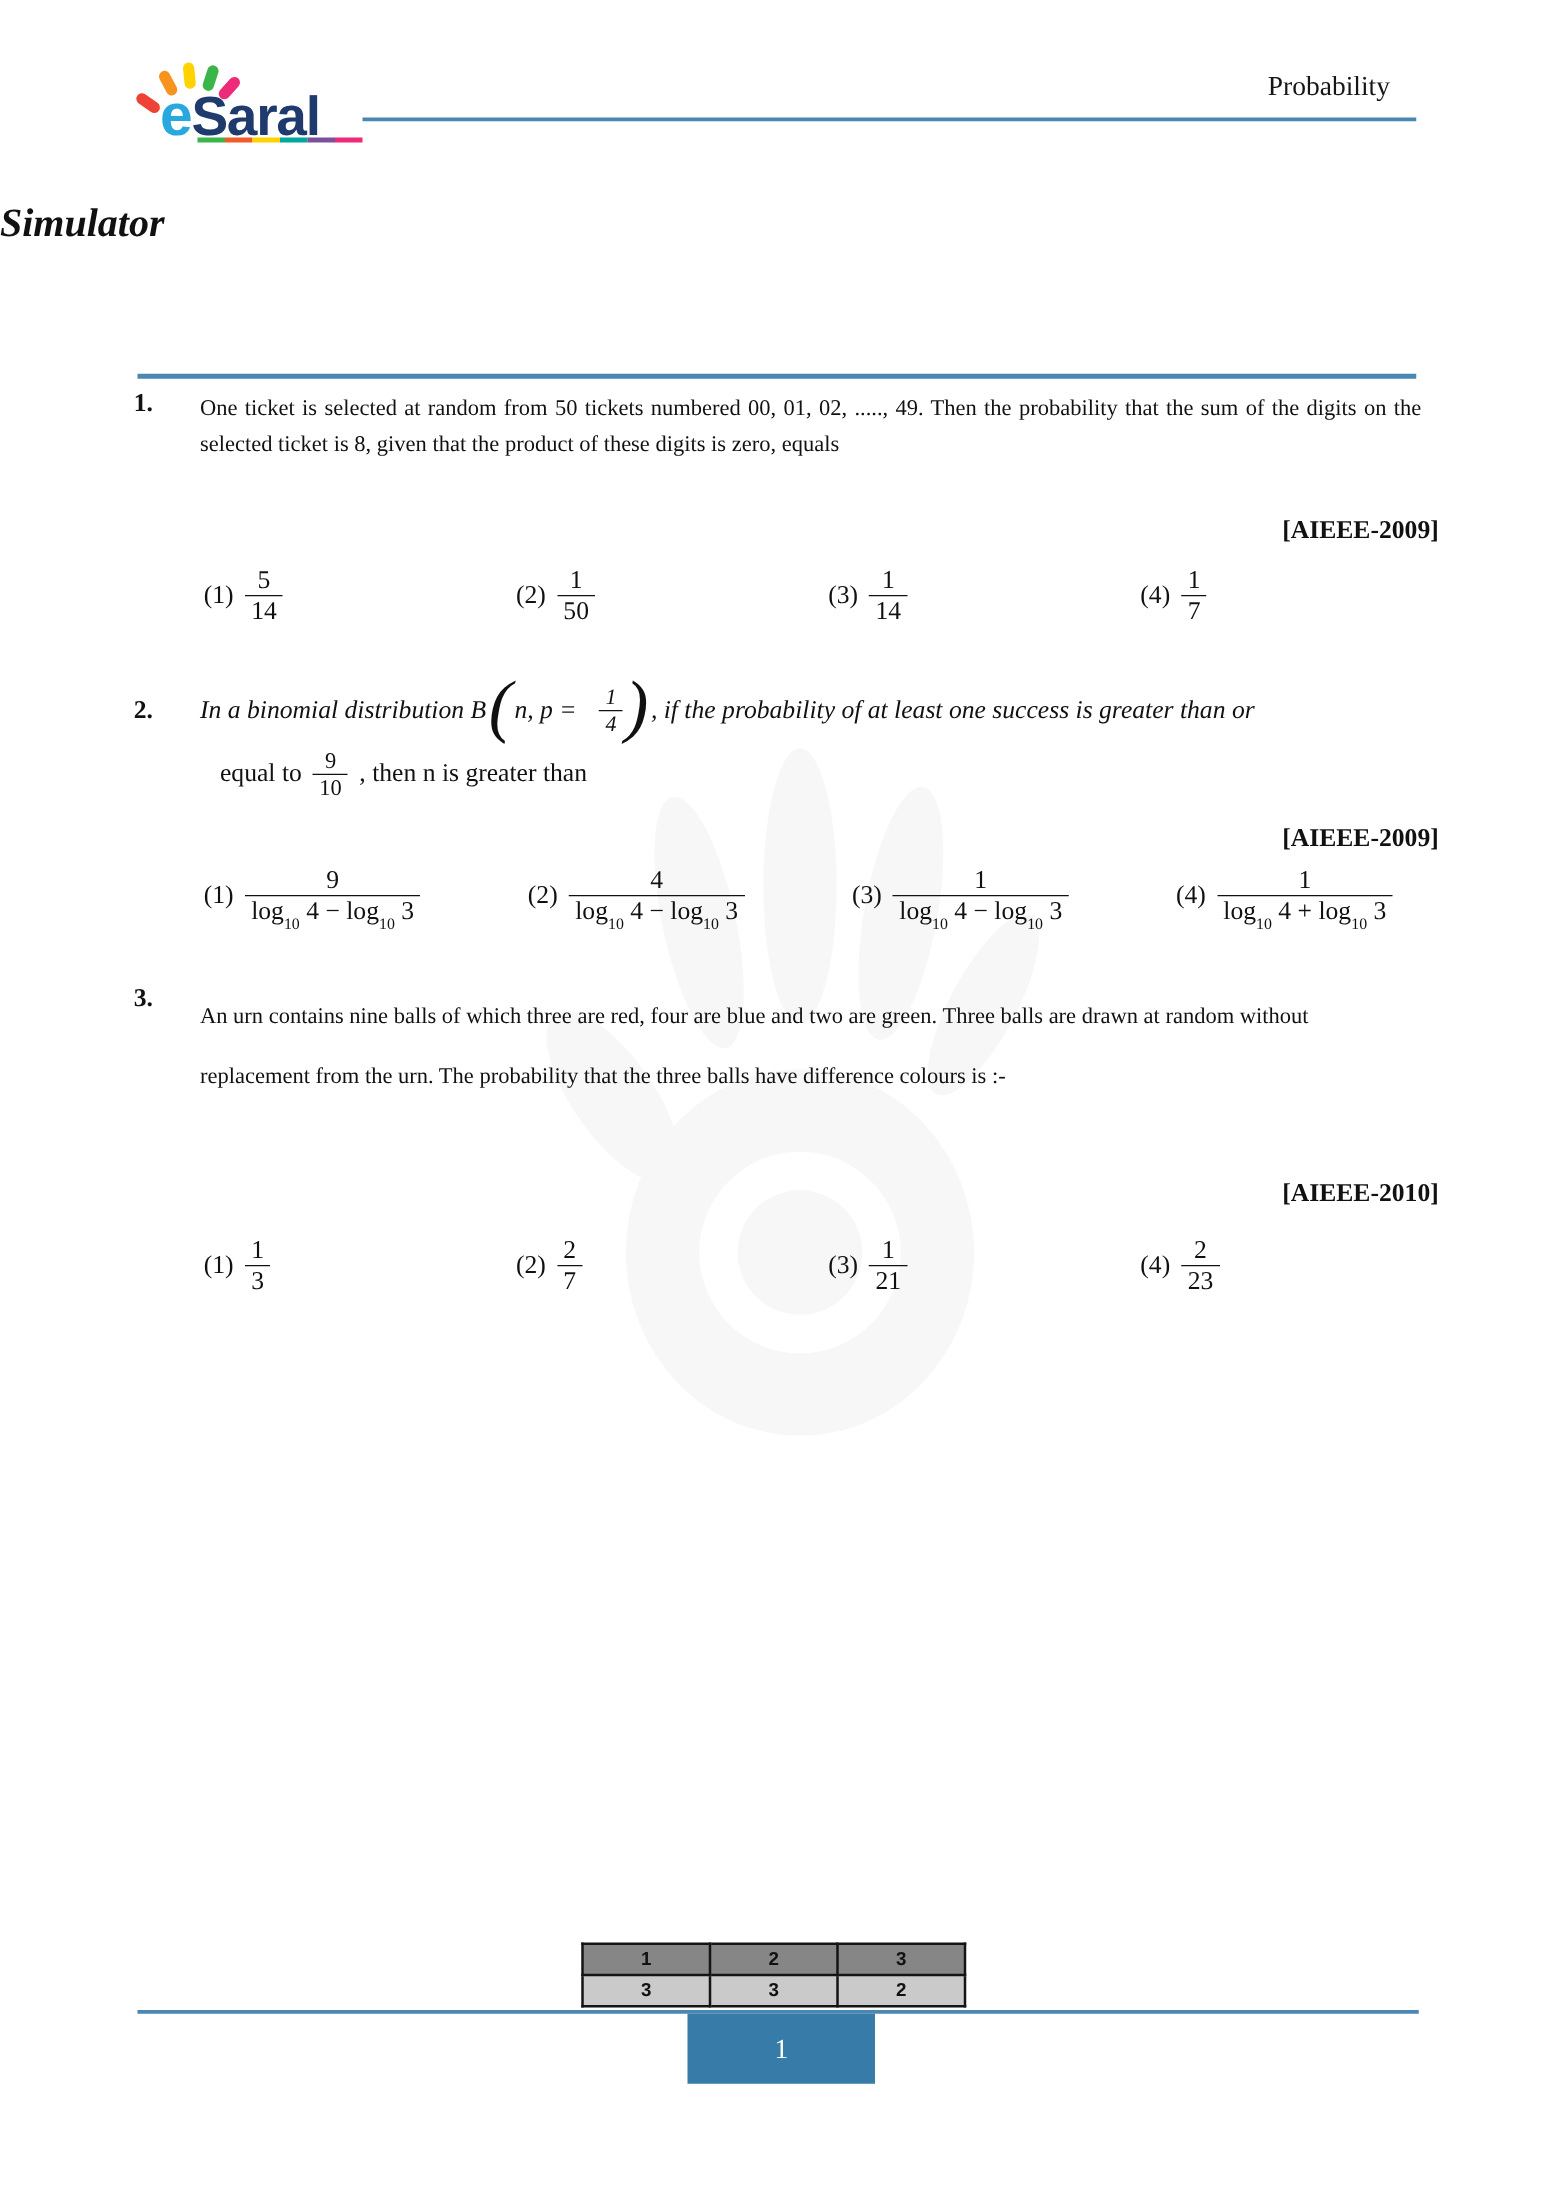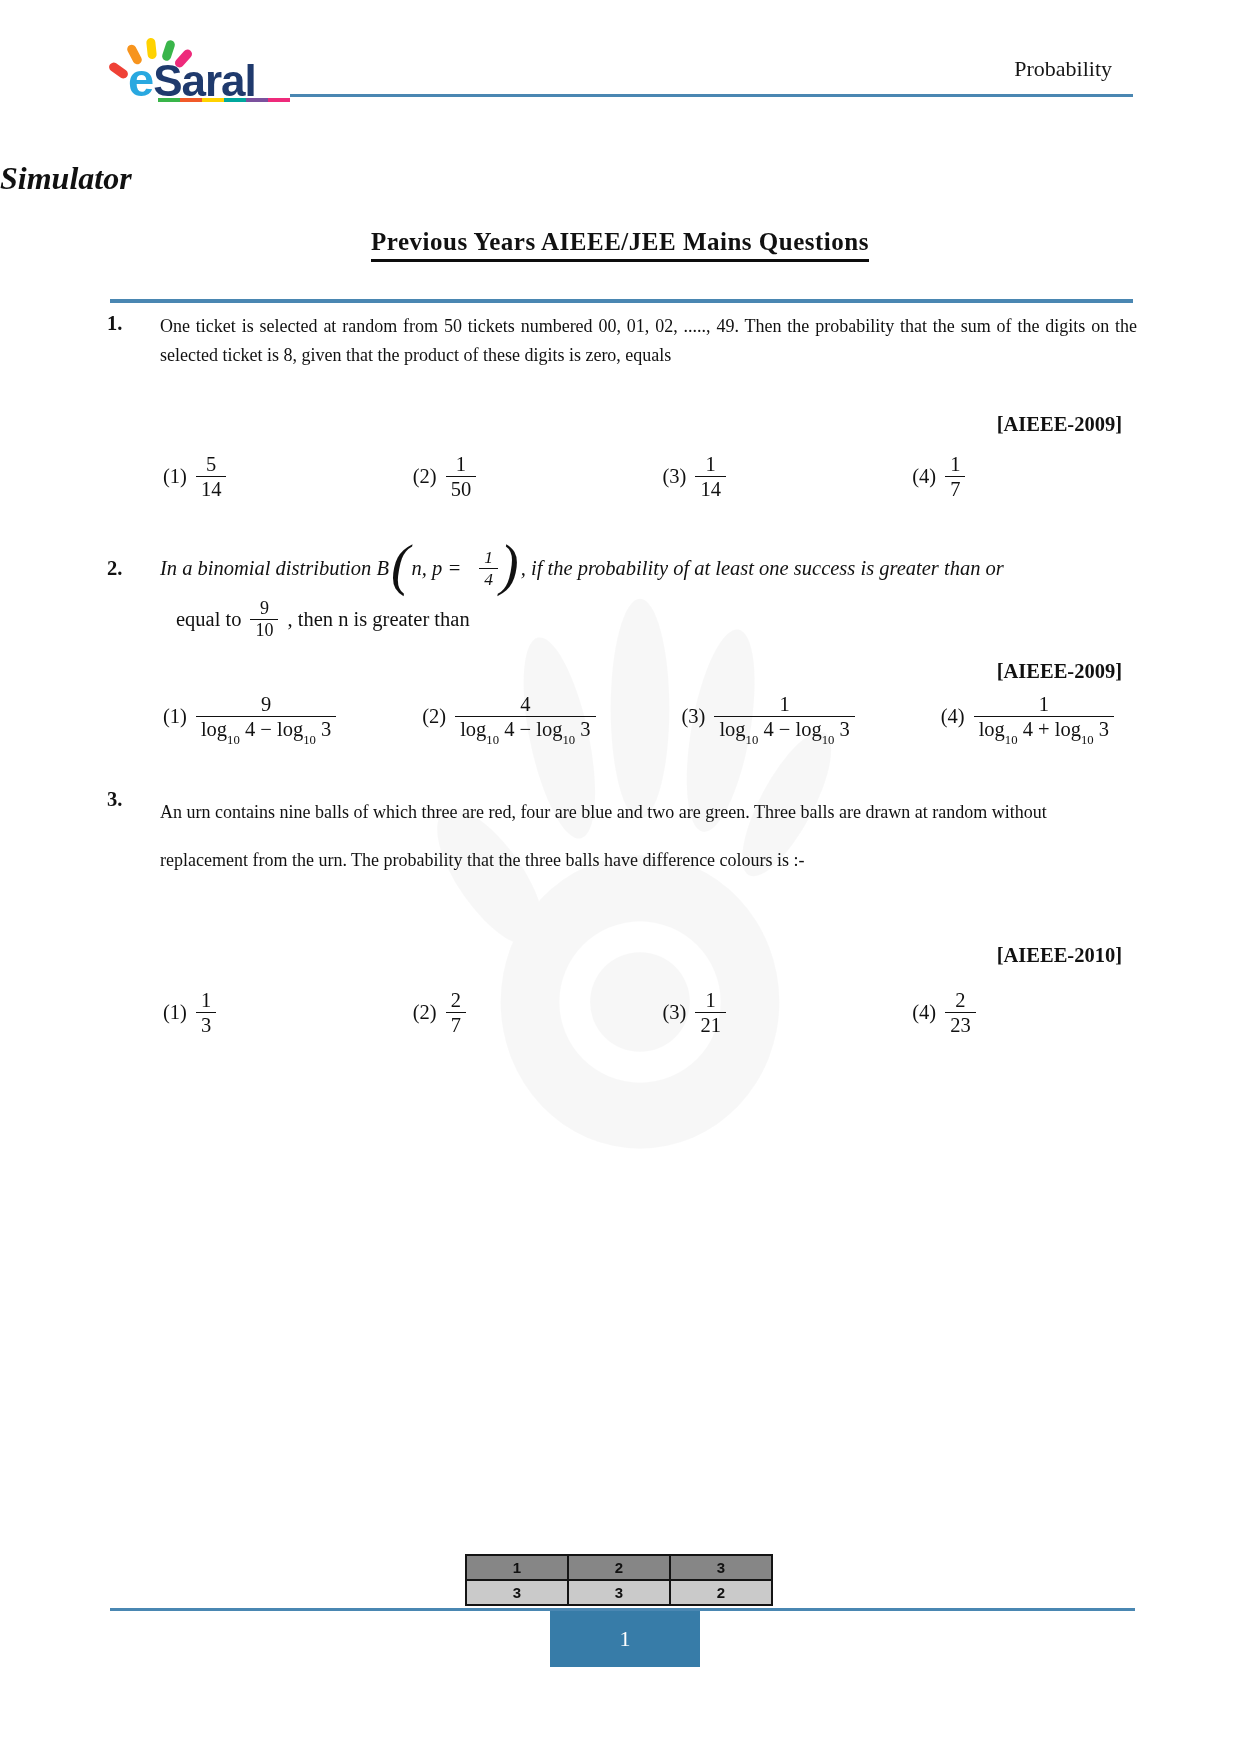--- a/index.html
+++ b/index.html
@@ -1,20 +1,20 @@
 <!DOCTYPE html>
 <html><head>
 <meta charset="utf-8">
 <style>
   html,body{margin:0;padding:0;background:#ffffff;}
   .page{position:relative;width:1240px;height:1754px;background:#ffffff;overflow:hidden;
         font-family:"Liberation Serif","DejaVu Serif",serif;color:#111;}
 
   
-  .logo{position:absolute;left:100px;top:38px;width:200px;height:64px;}
+  .logo{position:absolute;left:100px;top:50px;width:200px;height:64px;}
   .logo-text{position:absolute;left:28px;top:14px;font-family:"Liberation Sans","DejaVu Sans",sans-serif;
              font-weight:bold;letter-spacing:-1px;}
   .logo-e{font-size:47px;color:#29a8e0;}
   .logo-saral{font-size:44px;color:#1f3a6d;}
   .petal{position:absolute;width:9px;height:21px;border-radius:6px;}
   .petal1{left:14px;top:22px;background:#ef4136;transform:rotate(-55deg);}
   .petal2{left:30px;top:6px;background:#f7941d;transform:rotate(-28deg);}
   .petal3{left:47px;top:0px;background:#ffd200;transform:rotate(-6deg);}
   .petal4{left:64px;top:2px;background:#39b54a;transform:rotate(18deg);}
   .petal5{left:79px;top:10px;background:#ee2a7b;transform:rotate(42deg);}
@@ -33,21 +33,21 @@
   .doc-subtitle span{display:inline-block;font-size:25px;font-weight:bold;
                      border-bottom:3px solid #0d0d0d;padding-bottom:3px;letter-spacing:0.5px;}
   .title-rule{position:absolute;left:110px;top:299px;width:1023px;height:3.5px;background:#4a87b2;}
 
   
   .qrow{position:absolute;left:107px;width:1030px;display:flex;align-items:flex-start;}
   .qnum{width:53px;font-weight:bold;font-size:20.5px;flex:0 0 53px;}
   .qtext{flex:1;font-size:18px;line-height:29px;}
   .qtext.justify{text-align:justify;}
   .qtext.wide{line-height:48px;}
-  .tag{position:absolute;right:118px;font-weight:bold;font-size:20.5px;}
+  .tag{position:absolute;right:89px;font-weight:bold;font-size:20.5px;}
 
   .optrow{position:absolute;left:163px;right:78px;display:flex;}
   .optrow .option{flex:1;display:flex;align-items:center;gap:9px;font-size:20.5px;}
   .frac{display:inline-flex;flex-direction:column;align-items:center;line-height:1.18;vertical-align:middle;}
   .frac .den{border-top:1.6px solid #111;}
   .frac .num,.frac .den{padding:0 5px;white-space:nowrap;}
   .frac sub{font-size:0.62em;position:relative;bottom:-3px;line-height:0;}
 
   
   .q2-line1{display:flex;align-items:center;font-size:20.5px;font-style:italic;}
@@ -88,23 +88,20 @@
         <span class="seg3"></span>
       <span class="seg4"></span>
         <span class="seg5"></span>
         <span class="seg6"></span>
     </span>
   </div>
   <div class="subject">Probability</div>
   <div class="header-rule"></div>
 
   <div class="doc-title">Simulator</div>
-  <div class="doc-subtitle">
-    <span>Previous Years AIEEE/JEE Mains Questions</span>
-  </div>
   <div class="title-rule"></div>
 
   <svg class="watermark" viewBox="0 0 300 420">
     <g fill="#8a8a8a">
       <ellipse cx="48" cy="215" rx="22" ry="55" transform="rotate(-35 48 215)"></ellipse>
       <ellipse cx="95" cy="120" rx="20" ry="70" transform="rotate(-12 95 120)"></ellipse>
       <ellipse cx="150" cy="100" rx="20" ry="75"></ellipse>
       <ellipse cx="205" cy="115" rx="20" ry="70" transform="rotate(10 205 115)"></ellipse>
       <ellipse cx="250" cy="165" rx="18" ry="55" transform="rotate(28 250 165)"></ellipse>
       <ellipse cx="150" cy="300" rx="95" ry="100"></ellipse>

